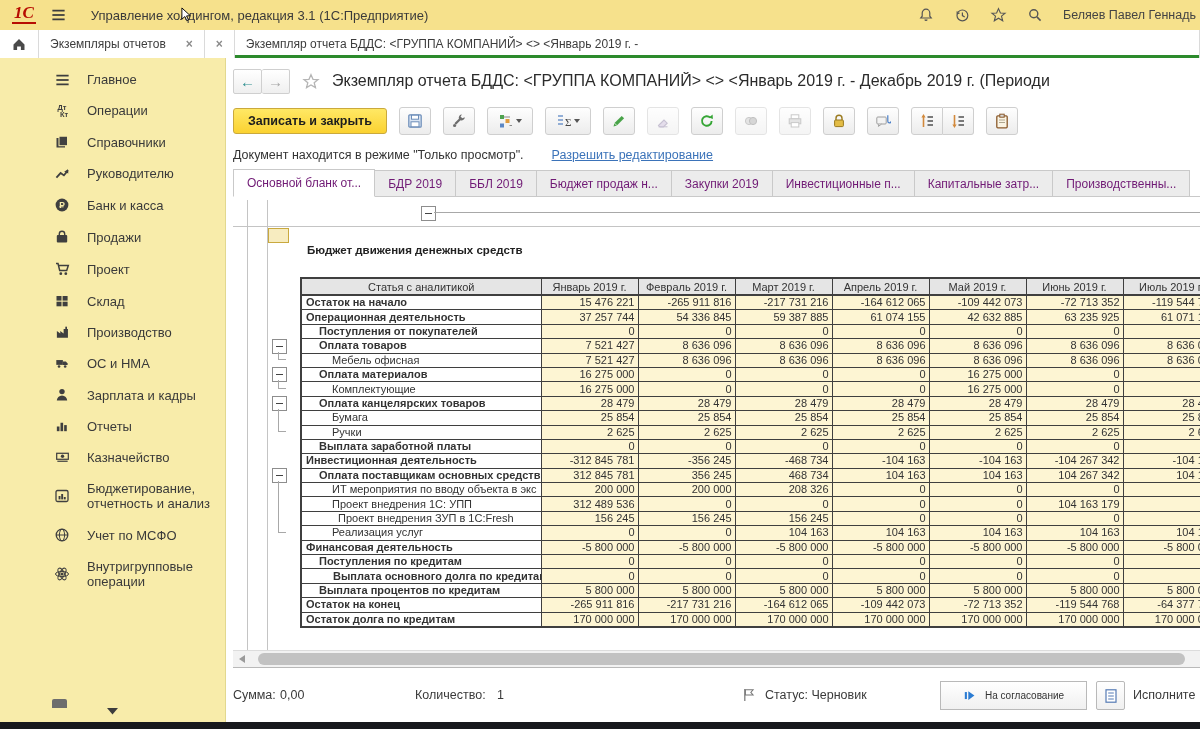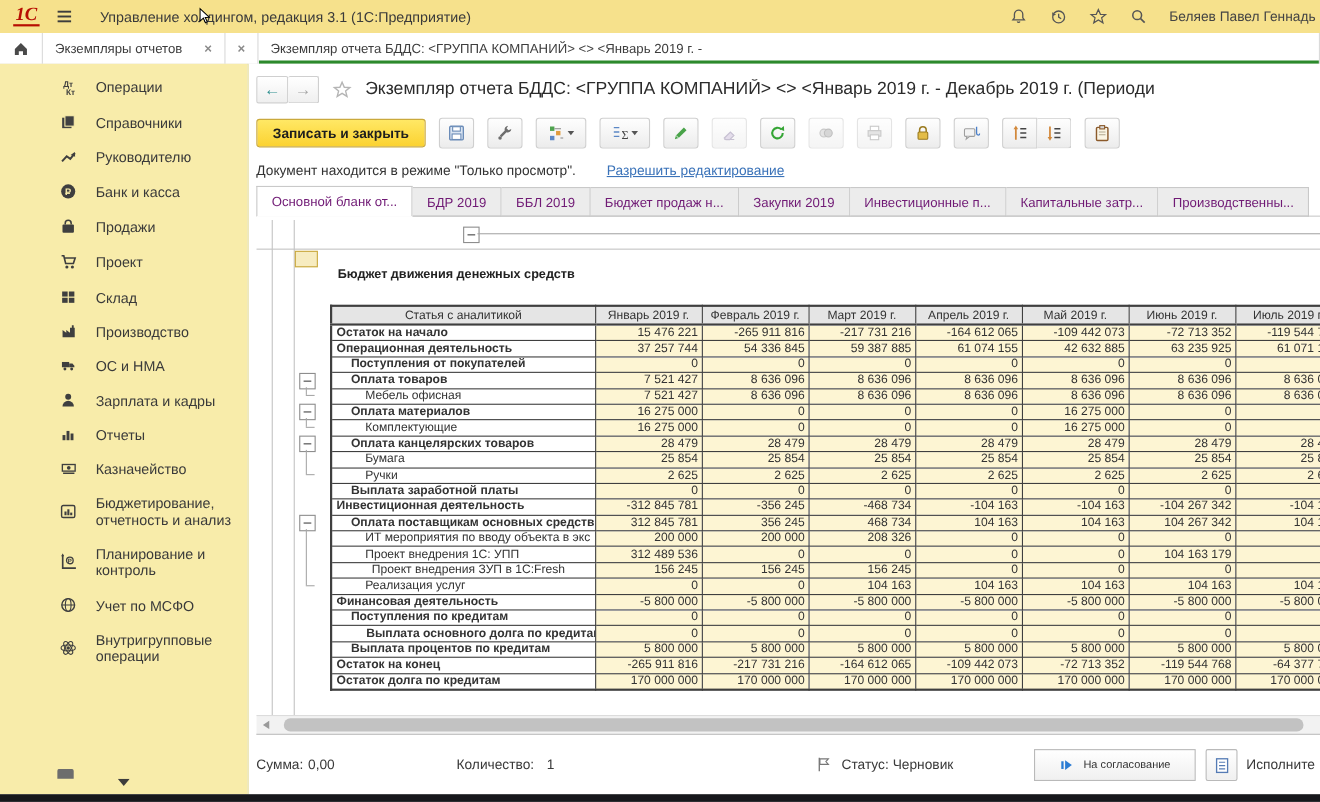--- a/index.html
+++ b/index.html
@@ -175,20 +175,30 @@
       <div class="wtab active" style="flex: 1 1 0%; min-width: 0px;">
         <span>Экземпляр отчета БДДС: &lt;ГРУППА КОМПАНИЙ&gt; &lt;&gt; &lt;Январь 2019 г. -</span>
       </div>
     </span>
 </div>
 
 <div class="abs" id="sidebar">
   <div class="snav" id="sidebar-items">
       <div class="sitem">
         <span class="sic">
+          <svg width="17" height="14" viewBox="0 0 16 16" fill="none">
+            <rect x="1" y="2" width="14" height="2" fill="#3d3d3d"></rect>
+            <rect x="1" y="7" width="14" height="2" fill="#3d3d3d"></rect>
+            <rect x="1" y="12" width="14" height="2" fill="#3d3d3d"></rect>
+          </svg>
+        </span>
+        <span>Главное</span>
+      </div>
+      <div class="sitem">
+        <span class="sic">
           <span class="dtkt">Дт<br>&nbsp;&nbsp;Кт</span>
         </span>
         <span>Операции</span>
       </div>
       <div class="sitem">
         <span class="sic">
           <svg width="16" height="16" viewBox="0 0 16 16" fill="none">
             <rect x="2.5" y="4" width="8.5" height="9.5" fill="#414141"></rect>
             <rect x="5" y="2.2" width="8.5" height="9.5" fill="#414141" stroke="#f8ecaa" stroke-width="1"></rect>
           </svg>
@@ -296,31 +306,20 @@
       <div class="sitem">
         <span class="sic">
           <svg width="16" height="16" viewBox="0 0 16 16" fill="none">
             <rect x="2" y="2.5" width="12" height="11" rx="1.5" stroke="#3f3f3f" stroke-width="1.3"></rect>
             <rect x="4.6" y="8" width="1.9" height="3.4" fill="#3f3f3f"></rect>
             <rect x="7.2" y="6" width="1.9" height="5.4" fill="#3f3f3f"></rect>
             <rect x="9.8" y="9" width="1.9" height="2.4" fill="#3f3f3f"></rect>
           </svg>
         </span>
         <span style="max-width: 130px;">Бюджетирование, отчетность и анализ</span>
-      </div>
-      <div class="sitem">
-        <span class="sic">
-          <svg width="16" height="16" viewBox="0 0 16 16" fill="none">
-            <path d="M3 1.5v12h12" stroke="#3f3f3f" stroke-width="1.5"></path>
-            <polygon points="3,0 1.7,2.6 4.3,2.6" fill="#3f3f3f"></polygon>
-            <circle cx="9.5" cy="6.5" r="3" stroke="#3f3f3f" stroke-width="1.2"></circle>
-            <text x="9.5" y="8.6" font-size="5.6" font-weight="bold" fill="#3f3f3f" text-anchor="middle" font-family="Liberation Sans">Р</text>
-          </svg>
-        </span>
-        <span style="max-width: 130px;">Планирование и контроль</span>
       </div>
       <div class="sitem">
         <span class="sic">
           <svg width="16" height="16" viewBox="0 0 16 16" fill="none">
             <circle cx="8" cy="8" r="5.8" stroke="#3f3f3f" stroke-width="1.3"></circle>
             <ellipse cx="8" cy="8" rx="2.6" ry="5.8" stroke="#3f3f3f" stroke-width="1"></ellipse>
             <line x1="2.2" y1="8" x2="13.8" y2="8" stroke="#3f3f3f" stroke-width="1"></line>
           </svg>
         </span>
         <span>Учет по МСФО</span>

